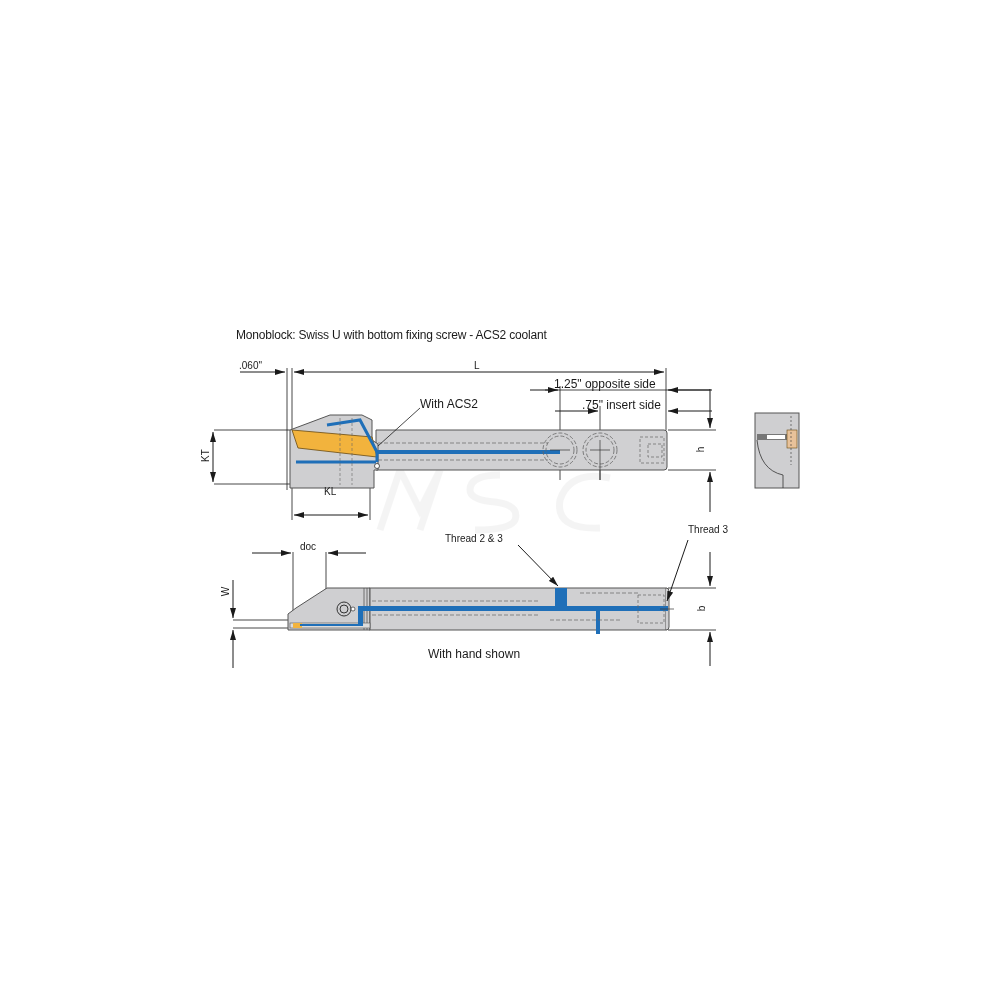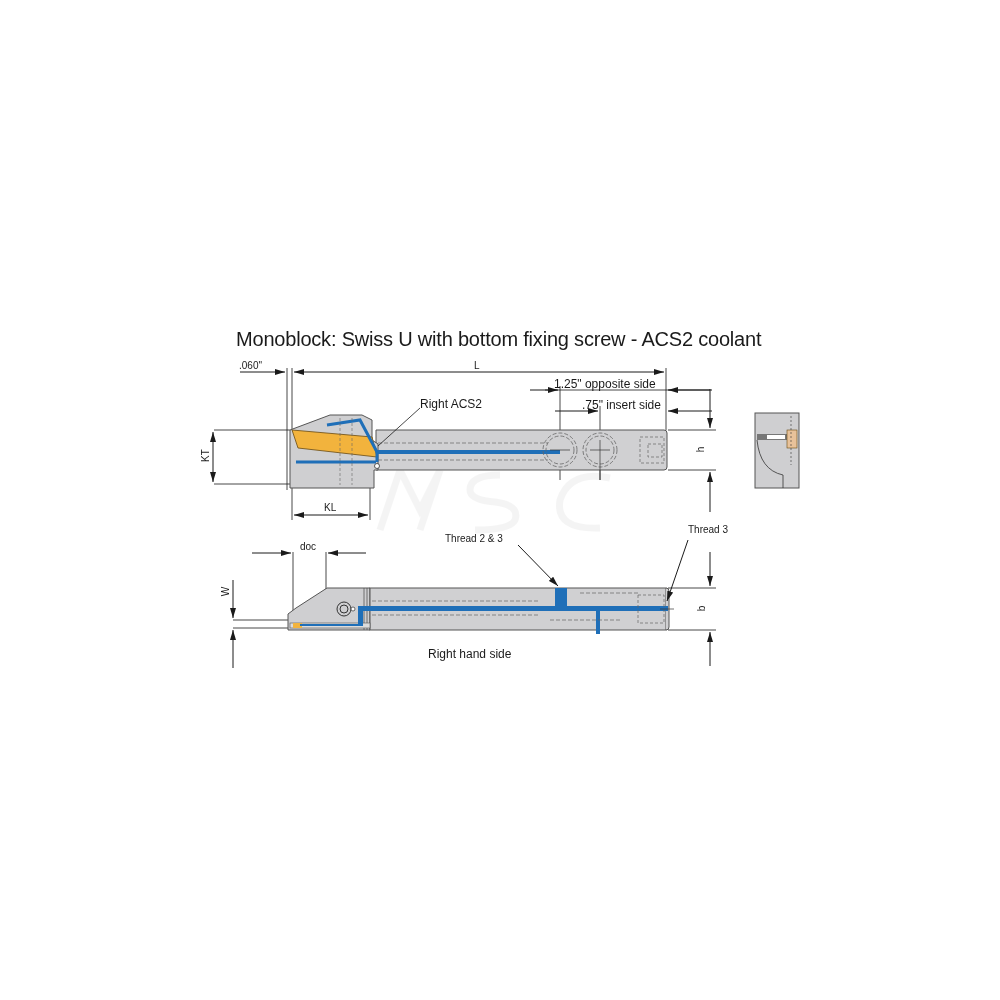--- a/index.html
+++ b/index.html
@@ -1,17 +1,17 @@
 <!DOCTYPE html>
 <html><head>
 <meta charset="utf-8">
 <style>
   html, body { margin:0; padding:0; background:#ffffff; }
   body { width:1000px; height:1000px; position:relative; overflow:hidden; font-family:"Liberation Sans", sans-serif; }
-  .title { position:absolute; left:236px; top:328px; font-size:20px; color:#1a1a1a; white-space:nowrap; letter-spacing:-0.2px; }
+  .title { position:absolute; left:236px; top:328px; font-size:12px; color:#1a1a1a; white-space:nowrap; letter-spacing:-0.2px; }
   .lbl { position:absolute; font-size:10px; color:#1a1a1a; white-space:nowrap; }
   .lbl-md { position:absolute; font-size:12px; color:#1a1a1a; white-space:nowrap; }
   .lbl-rot { position:absolute; font-size:10px; color:#1a1a1a; transform:rotate(-90deg); transform-origin:center; white-space:nowrap; }
   svg { position:absolute; left:0; top:0; }
 </style>
 </head>
 <body>
 
 <svg width="1000" height="1000" viewBox="0 0 1000 1000">
   <defs>
@@ -144,23 +144,23 @@
     <line x1="710" y1="666" x2="710" y2="632" stroke="#1a1a1a" stroke-width="1" marker-end="url(#arr)"></line>
   </g>
 </svg>
 
 <div class="title">Monoblock: Swiss U with bottom fixing screw - ACS2 coolant</div>
 
 <div class="lbl" style="left:239px; top:360px;">.060"</div>
 <div class="lbl" style="left:474px; top:360px;">L</div>
 <div class="lbl-md" style="left:554px; top:377px;">1.25" opposite side</div>
 <div class="lbl-md" style="left:582px; top:398px;">.75" insert side</div>
-<div class="lbl-md" style="left:420px; top:397px;">Right ACS2</div>
+<div class="lbl-md" style="left:420px; top:397px;">With ACS2</div>
 <div class="lbl-rot" style="left:199px; top:450px;">KT</div>
-<div class="lbl" style="left:324px; top:502px;">KL</div>
+<div class="lbl" style="left:324px; top:486px;">KL</div>
 <div class="lbl-rot" style="left:698px; top:444px;">h</div>
 
 <div class="lbl" style="left:300px; top:541px;">doc</div>
 <div class="lbl-rot" style="left:221px; top:586px;">W</div>
 <div class="lbl-rot" style="left:699px; top:603px;">b</div>
 <div class="lbl" style="left:445px; top:533px;">Thread 2 &amp; 3</div>
 <div class="lbl" style="left:688px; top:524px;">Thread 3</div>
-<div class="lbl-md" style="left:428px; top:647px;">Right hand side</div>
+<div class="lbl-md" style="left:428px; top:647px;">With hand shown</div>
 
 </body></html>

